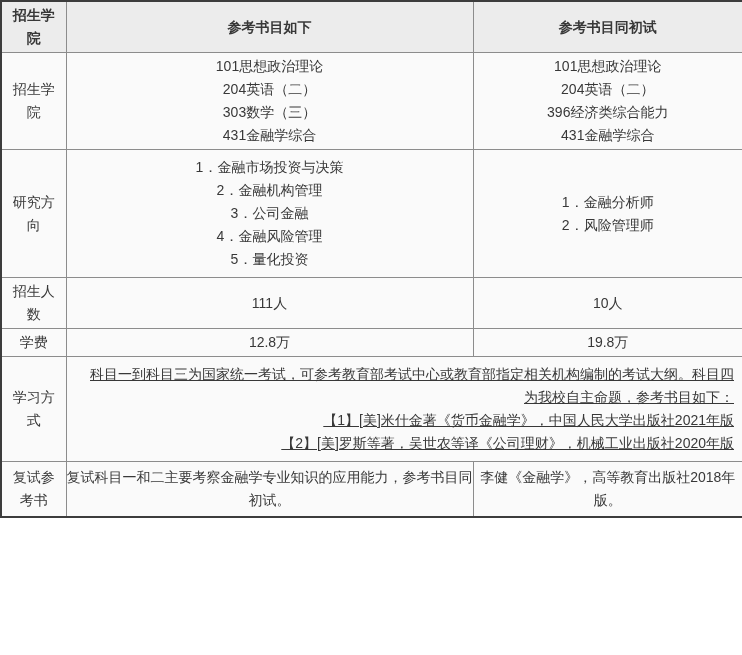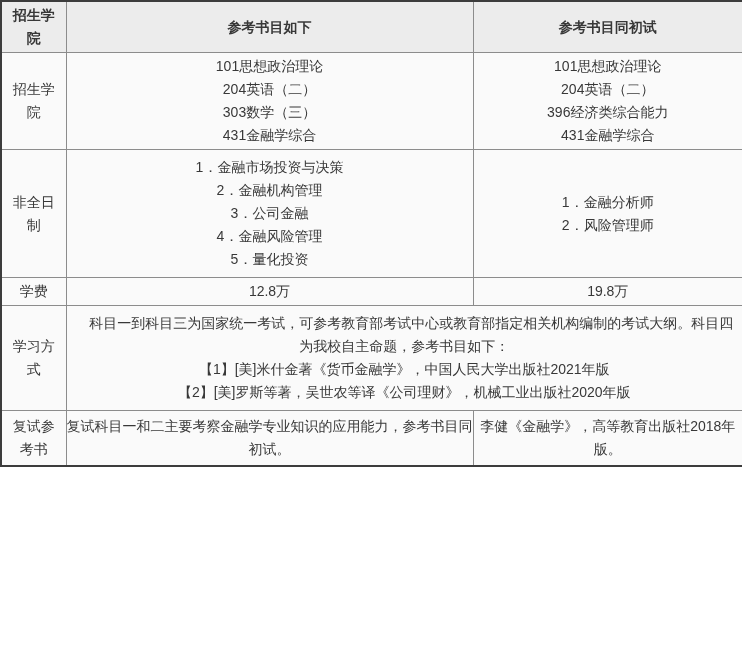--- a/index.html
+++ b/index.html
@@ -28,23 +28,24 @@
     padding:2px 4px;
     word-break:break-all;
     overflow:hidden;
   }
   tr.hdr th{
     background:#ececec;
     font-weight:bold;
   }
   .ml{white-space:pre-line;}
   .refs{
-    text-align:center;
+    text-align:right;
     text-indent:14px;
     padding:4px 8px;
+    text-decoration:underline;
   }
   .tight{padding:2px 0;}
   
   tr.h-header{height:44px;}
   tr.h-exam{height:96px;}
   tr.h-research{height:128px;}
   tr.h-enroll{height:46px;}
   tr.h-mode{height:40px;}
   tr.h-duration{height:25px;}
   tr.h-tuition{height:22px;}
@@ -76,30 +77,35 @@
 204英语（二）
 303数学（三）
 431金融学综合</td>
       <td class="ml">101思想政治理论
 204英语（二）
 396经济类综合能力
 431金融学综合</td>
     </tr>
 
     <tr class="h-research">
-      <td>非全日制</td>
+      <td>研究方向</td>
       <td class="ml">1．金融市场投资与决策
 2．金融机构管理
 3．公司金融
 4．金融风险管理
 5．量化投资</td>
       <td class="ml">1．金融分析师
 2．风险管理师</td>
     </tr>
 
+    <tr class="h-enroll">
+      <td>招生人数</td>
+      <td>111人</td>
+      <td>10人</td>
+    </tr>
 
 
 
     <tr class="h-tuition">
       <td>学费</td>
       <td>12.8万</td>
       <td>19.8万</td>
     </tr>
 
     <tr class="h-initial">

